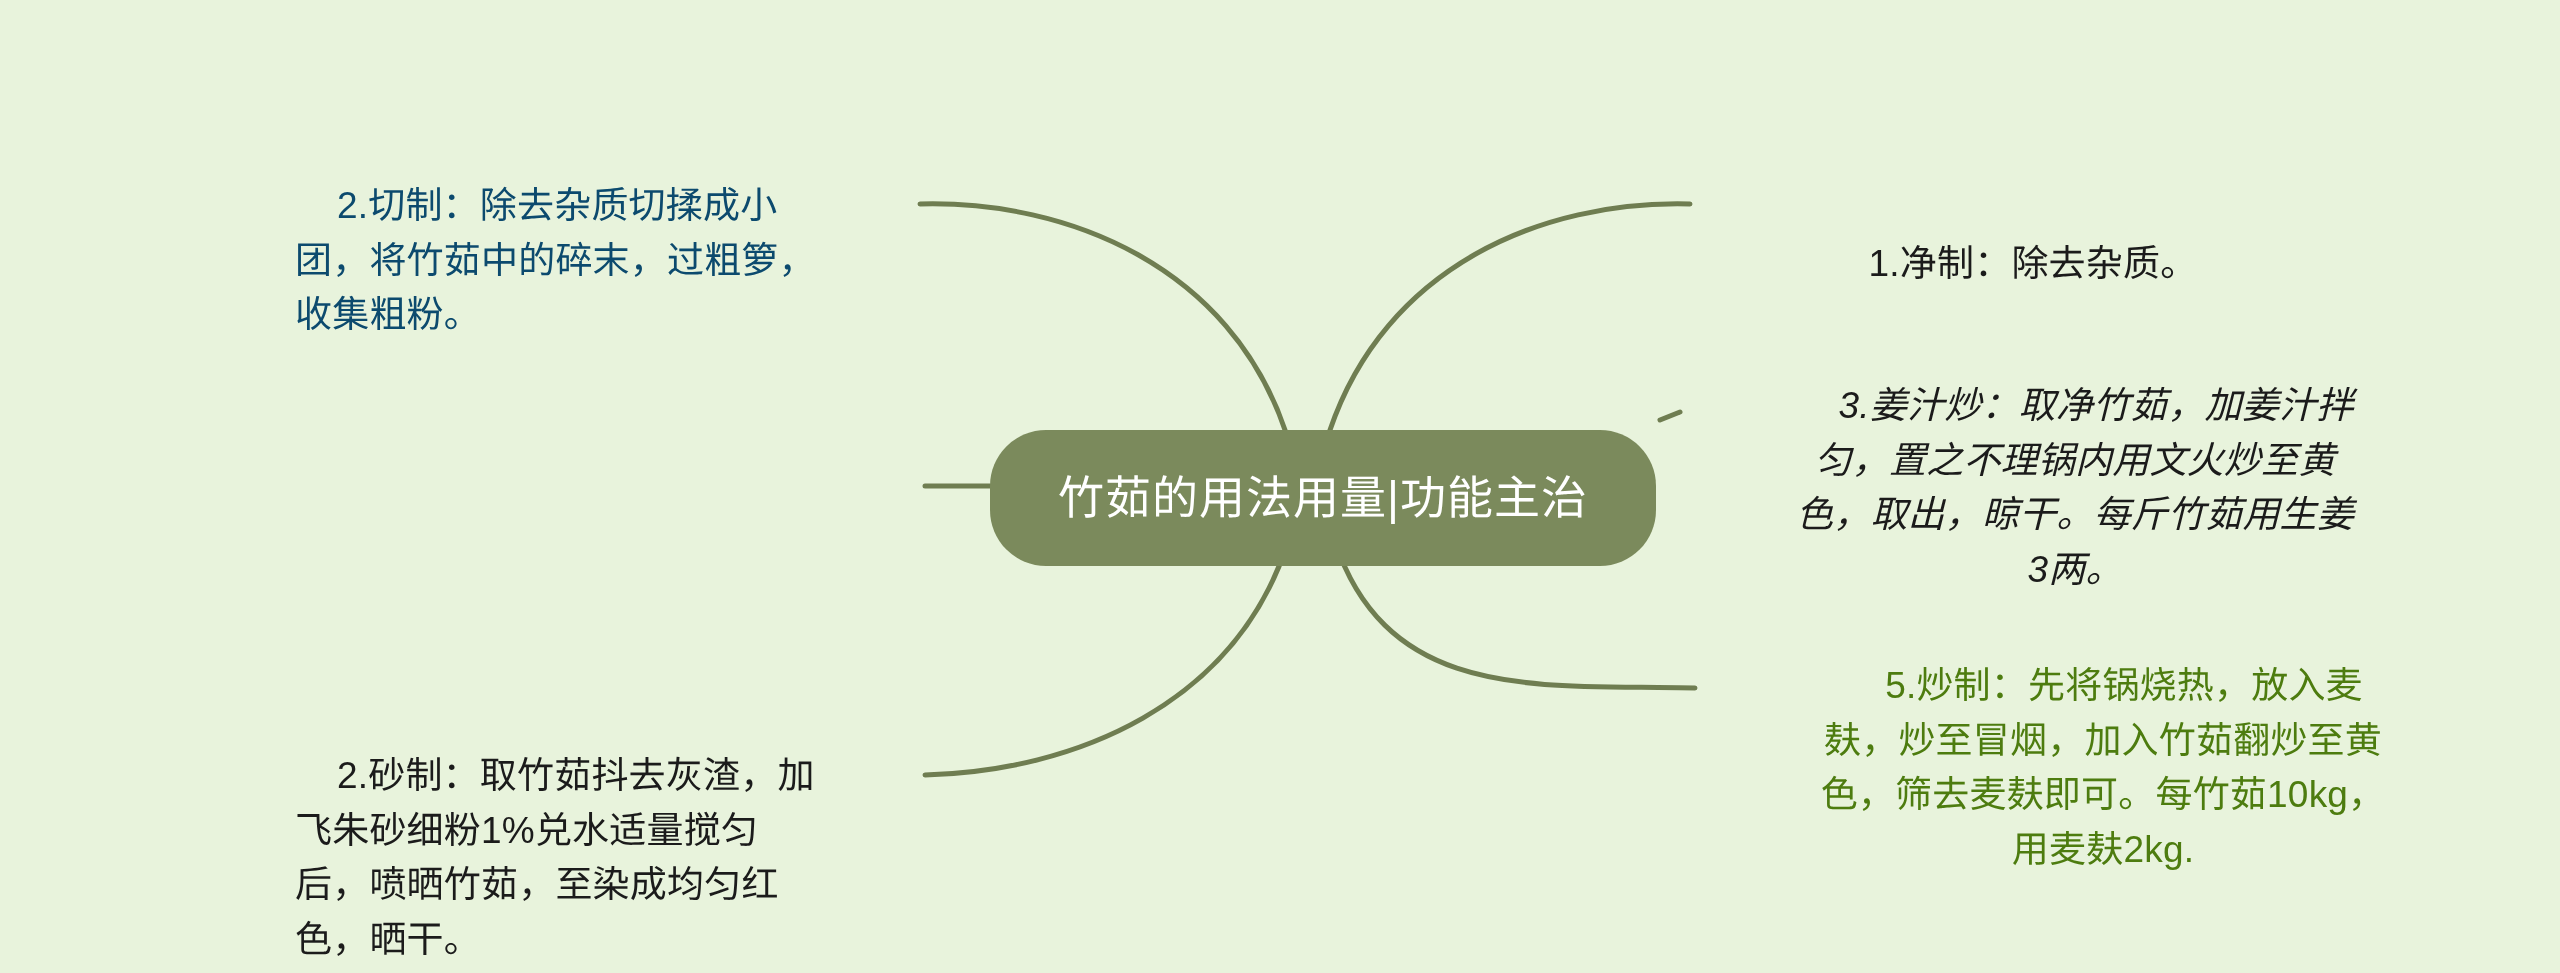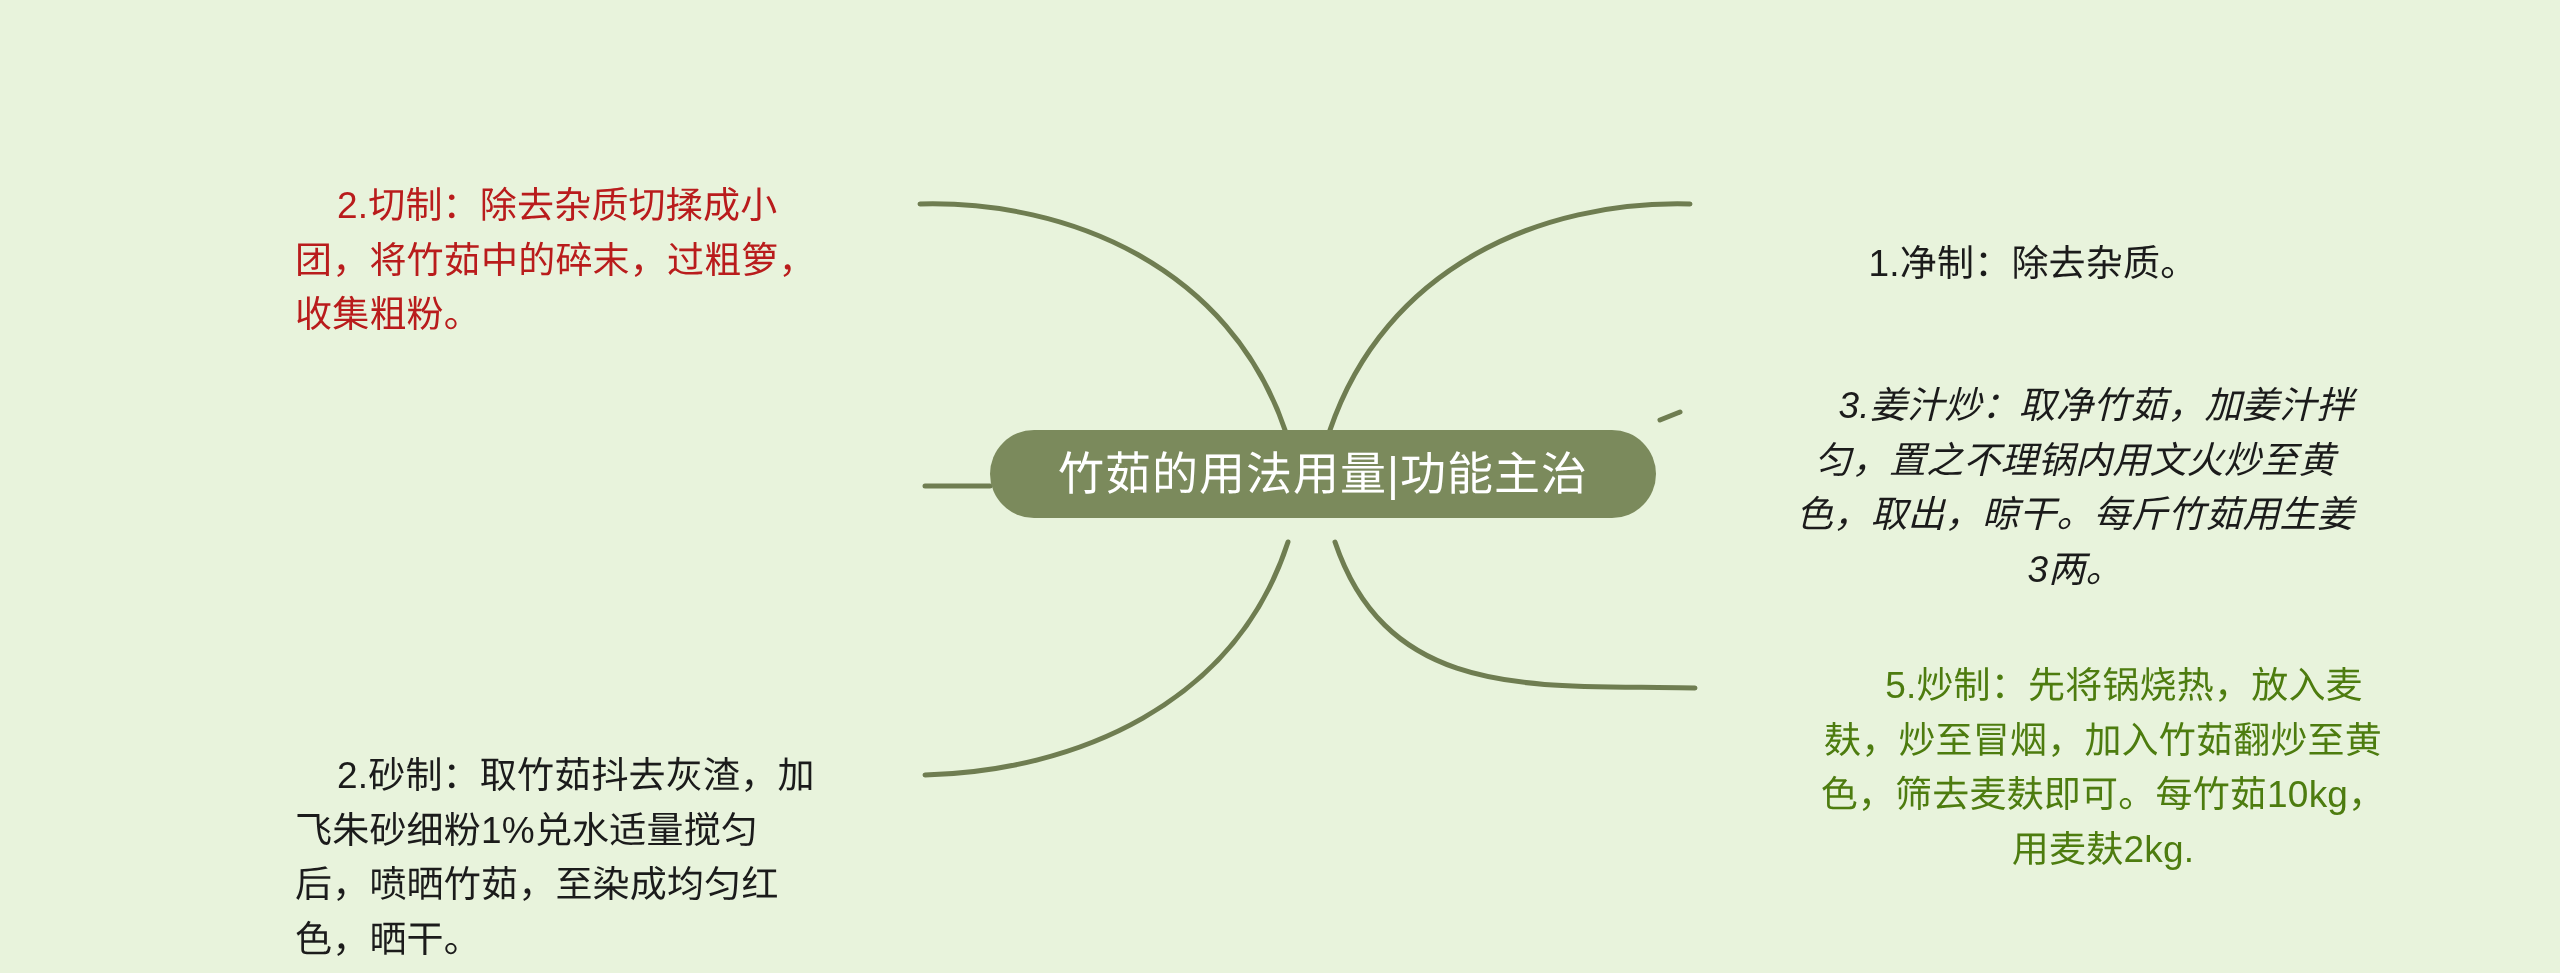--- a/index.html
+++ b/index.html
@@ -37,21 +37,21 @@
     text-align: left;
   }
   .side-right {
     text-align: center;
   }
   #central-node {
     position: absolute;
     left: 990px;
     top: 430px;
     width: 666px;
-    height: 88px;
+    height: 136px;
     background: #7b8a5c;
     border-radius: 56px;
     display: flex;
     align-items: center;
     justify-content: center;
     box-sizing: border-box;
   }
   #central-node .node-label {
     color: #ffffff;
     font-size: 46px;
@@ -79,21 +79,21 @@
       <path d="M 1680 412 L 1660 420" stroke="#6f7d51"></path>
 
       <path d="M 1695 688 C 1545 684 1390 705 1335 542" stroke="#6f7d51"></path>
     </g>
   </svg>
 
   <div id="central-node" style="background: rgb(123, 138, 92);">
     <span class="node-label" style="color: rgb(255, 255, 255);">竹茹的用法用量|功能主治</span>
   </div>
 
-  <div class="branch-text side-left" style="left: 295px; top: 125px; width: 535px; color: #b91c1c;">
+  <div class="branch-text side-left" style="left: 295px; top: 125px; width: 535px; color: #0c4a6e;">
     <span>2.切制：除去杂质切揉成小团，将竹茹中的碎末，过粗箩，收集粗粉。</span>
   </div>
 
 
   <div class="branch-text side-left" style="left: 295px; top: 695px; width: 535px; color: rgb(27, 27, 27);">
     <span>2.砂制：取竹茹抖去灰渣，加飞朱砂细粉1%兑水适量搅匀后，喷晒竹茹，至染成均匀红色，晒干。</span>
   </div>
 
   <div class="branch-text side-right" style="left: 1712px; top: 183px; width: 600px; color: rgb(27, 27, 27);">
     <span>1.净制：除去杂质。</span>

